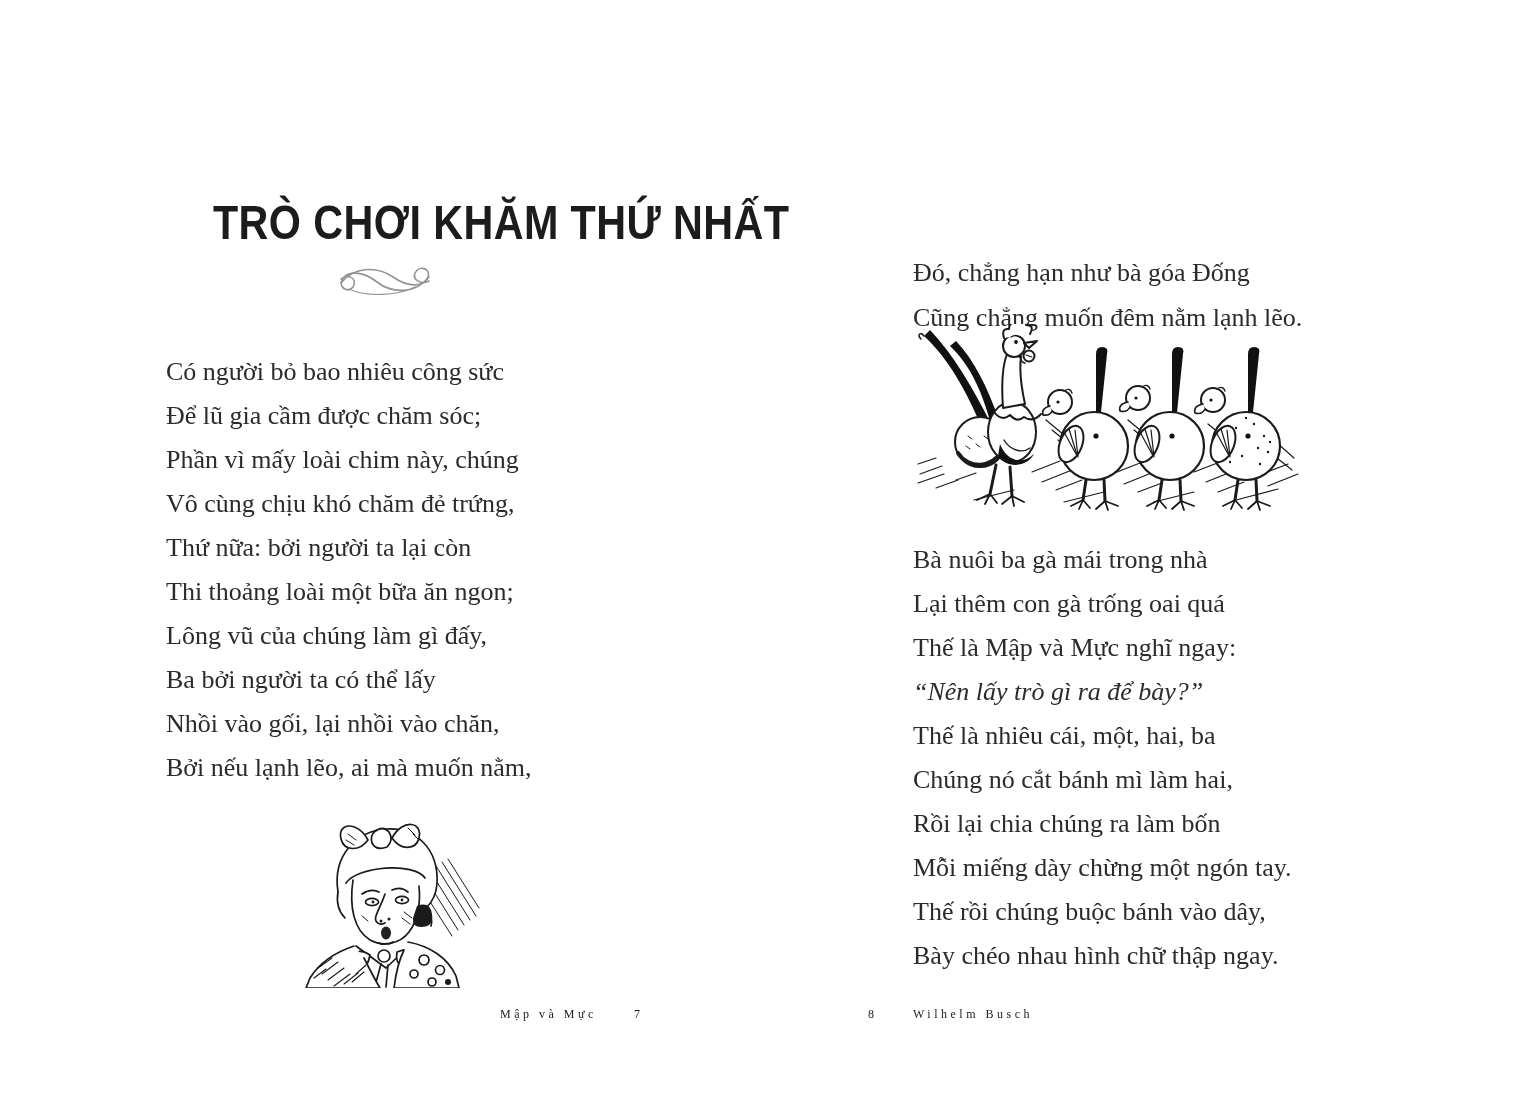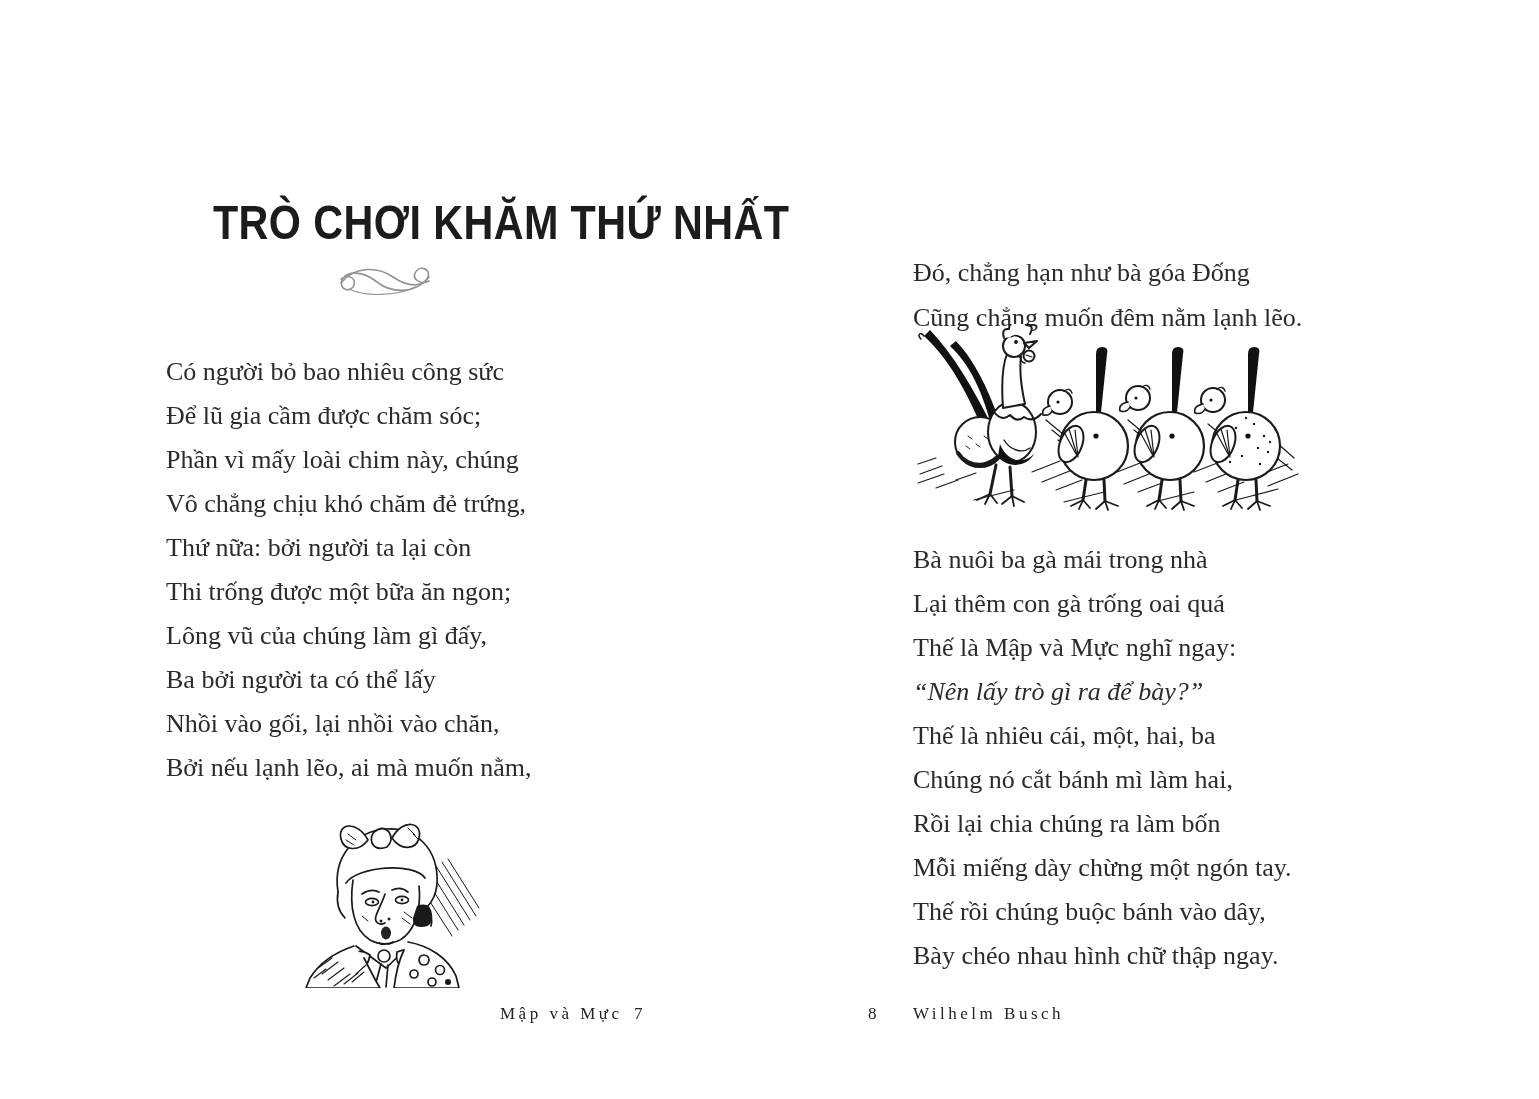--- a/index.html
+++ b/index.html
@@ -28,21 +28,21 @@
   .poem-right{left:913px;top:538px;width:520px;}
   .intro-right{left:913px;top:210px;width:520px;line-height:45px;font-size:26px;margin-top:40px;}
   .poem div{white-space:nowrap;}
   .it{font-style:italic;}
 
   .illus{stroke:#1a1a1a;fill:none;stroke-linecap:round;stroke-linejoin:round;}
   .widow-illus{left:296px;top:810px;width:185px;height:178px;}
   .poultry-illus{left:916px;top:324px;width:392px;height:188px;}
 
   .footer{
-    font-size:17px;letter-spacing:3.5px;color:#222;
+    font-size:12px;letter-spacing:3.5px;color:#222;
     top:1002px;line-height:24px;white-space:nowrap;
   }
   .f-book{left:500px;}
   .f-p7{left:634px;letter-spacing:0;}
   .f-p8{left:868px;letter-spacing:0;}
   .f-author{left:913px;}
 </style>
 </head>
 <body>
 
@@ -55,23 +55,23 @@
     <path d="M6,27 C20,9 44,11 58,21 C74,32 89,31 93,21 C96,12 84,9 80,17 C77,24 87,29 94,25"></path>
     <path d="M94,21 C80,39 56,37 42,26 C28,15 12,14 7,24 C3,33 16,38 19,29 C21,21 12,18 6,23"></path>
     <path d="M14,33 C30,41 62,40 80,31" stroke-width="1.1"></path>
   </g>
 </svg>
 
 <div class="abs poem poem-left">
   <div>Có người bỏ bao nhiêu công sức</div>
   <div>Để lũ gia cầm được chăm sóc;</div>
   <div>Phần vì mấy loài chim này, chúng</div>
-  <div>Vô chẳng chịu khó chăm đẻ trứng,</div>
+  <div>Vô cùng chịu khó chăm đẻ trứng,</div>
   <div>Thứ nữa: bởi người ta lại còn</div>
-  <div>Thi trống được một bữa ăn ngon;</div>
+  <div>Thi thoảng loài một bữa ăn ngon;</div>
   <div>Lông vũ của chúng làm gì đấy,</div>
   <div>Ba bởi người ta có thể lấy</div>
   <div>Nhồi vào gối, lại nhồi vào chăn,</div>
   <div>Bởi nếu lạnh lẽo, ai mà muốn nằm,</div>
 </div>
 
 <svg class="abs widow-illus illus" viewBox="0 0 185 178">
   <g stroke="#1a1a1a" stroke-width="1.7" fill="none">
 
     <g stroke-width="1">

